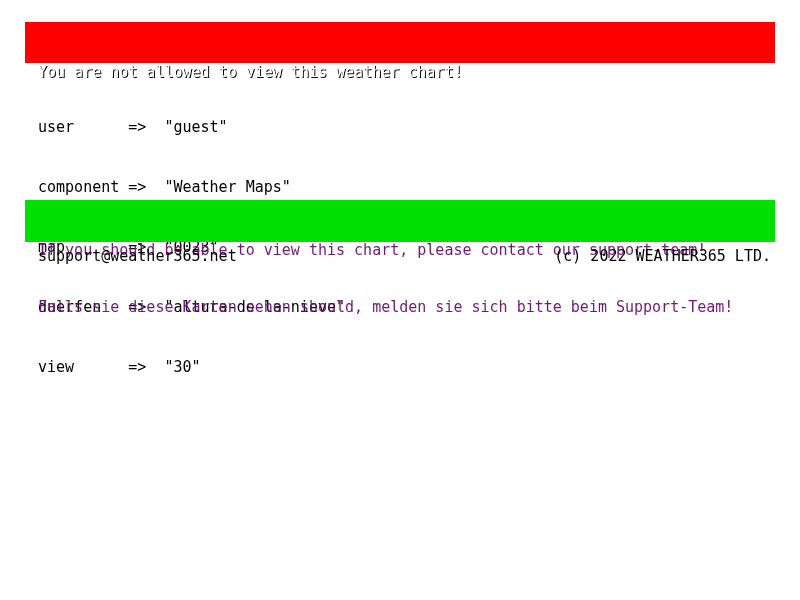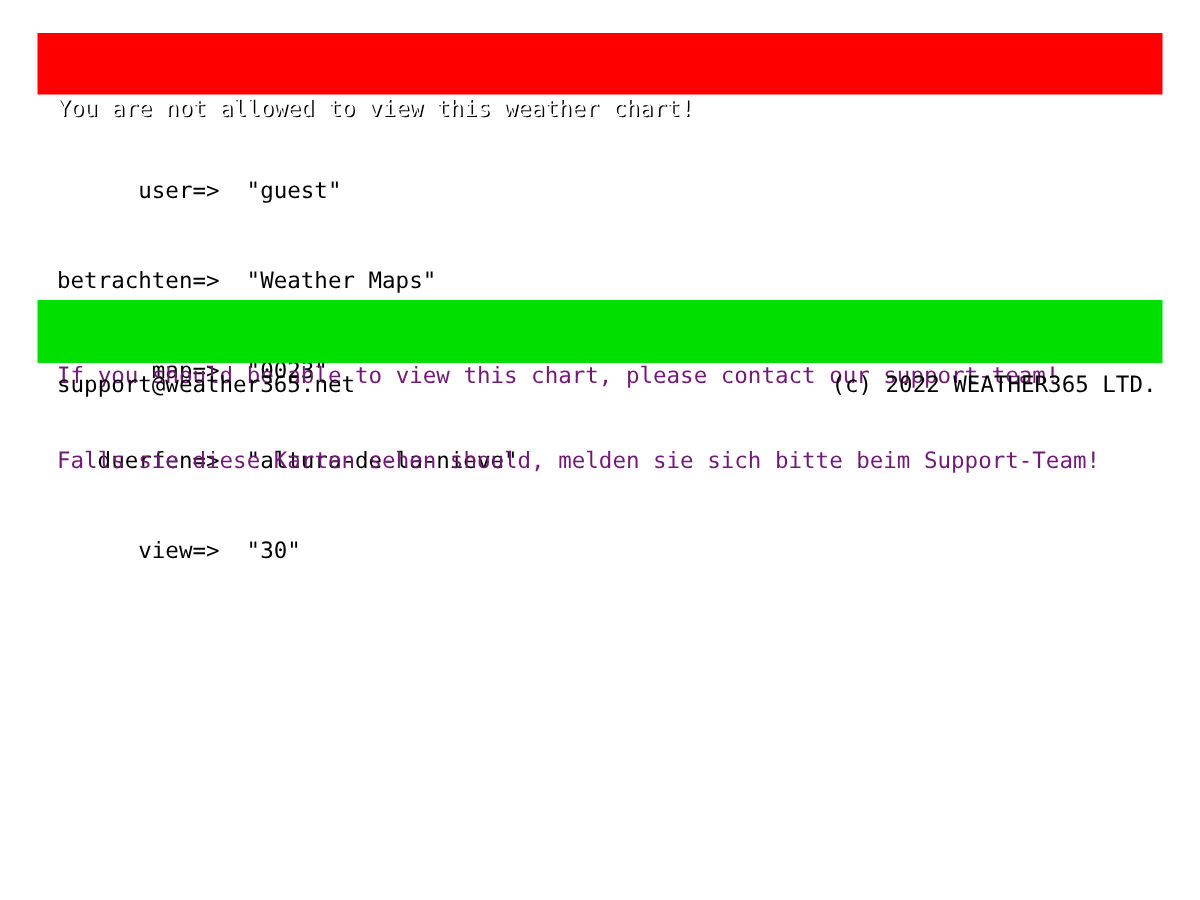--- a/index.html
+++ b/index.html
@@ -44,21 +44,20 @@
   .kv-block {
     position: absolute;
     left: 38px;
     top: 77px;
     line-height: 20px;
     white-space: pre;
   }
   .kv-key {
     display: inline-block;
     width: 10ch;
-    text-align: right;
   }
   .kv-arrow {
     display: inline-block;
     width: 4ch;
   }
   .footer {
     position: absolute;
     left: 25px;
     top: 246px;
     width: 750px;
@@ -75,21 +74,21 @@
 <body>
 
 <div class="page">
 
   <div class="banner banner-denied">
     <div>You are not allowed to view this weather chart!</div>
   </div>
 
   <div class="kv-block">
     <div><span class="kv-key">user</span><span class="kv-arrow">=&gt;</span><span>"guest"</span></div>
-    <div><span class="kv-key">betrachten</span><span class="kv-arrow">=&gt;</span><span>"Weather Maps"</span></div>
+    <div><span class="kv-key">component</span><span class="kv-arrow">=&gt;</span><span>"Weather Maps"</span></div>
     <div><span class="kv-key">map</span><span class="kv-arrow">=&gt;</span><span>"0023"</span></div>
     <div><span class="kv-key">duerfen</span><span class="kv-arrow">=&gt;</span><span>"altura-de-la-nieve"</span></div>
     <div><span class="kv-key">view</span><span class="kv-arrow">=&gt;</span><span>"30"</span></div>
   </div>
 
   <div class="banner banner-support">
     <div>If you should be able to view this chart, please contact our support-team!</div>
     <div>Falls sie diese Karten sehen should, melden sie sich bitte beim Support-Team!</div>
   </div>
 

